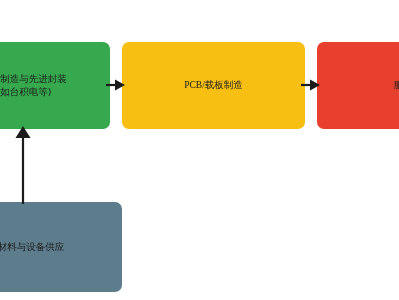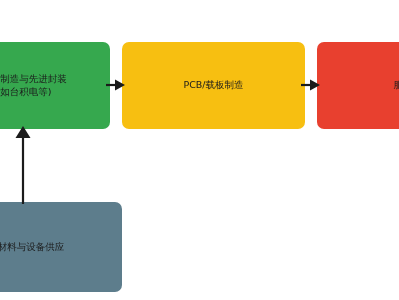--- a/index.html
+++ b/index.html
@@ -49,20 +49,21 @@
 
   
   #node-pcb {
     left: 122px;
     top: 42px;
     width: 183px;
     height: 87px;
     background: #f7bf11;
     color: #1b1b1b;
     font-size: 9.5px;
+    font-family: Liberation Serif, serif;
   }
 
   
   #node-service {
     left: 317px;
     top: 42px;
     width: 172px;
     height: 87px;
     background: #e8402f;
     color: #1b1b1b;

